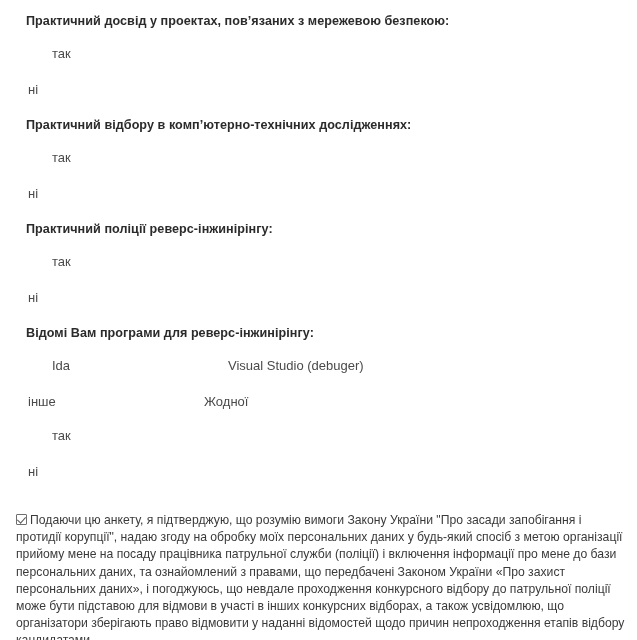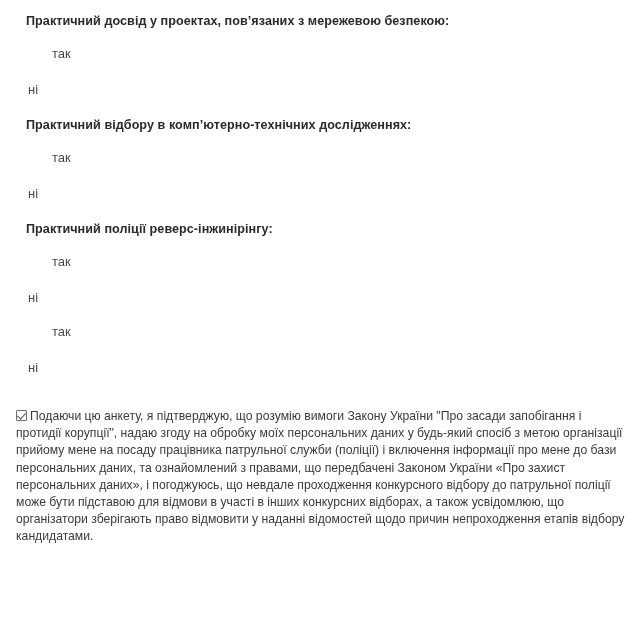--- a/index.html
+++ b/index.html
@@ -143,20 +143,33 @@
     <ul class="option-list">
       <li class="option-row opt-gap-1">
         <span class="option-label">так</span>
       </li>
       <li class="option-row opt-gap-2">
         <span class="option-label">ні</span>
       </li>
     </ul>
   </section>
 
+  <section class="question-block q-gap-top">
+    <div class="question-title">Відомі Вам програми для реверс-інжинірінгу:</div>
+    <ul class="option-list">
+      <li class="option-row opt-gap-1">
+        <span class="option-label col-a">Ida</span>
+        <span class="option-label">Visual Studio (debuger)</span>
+      </li>
+      <li class="option-row opt-gap-2">
+        <span class="option-label col-a">інше</span>
+        <span class="option-label">Жодної</span>
+      </li>
+    </ul>
+  </section>
 
   <section class="question-block q-gap-top">
     <ul class="option-list">
       <li class="option-row opt-gap-1">
         <span class="option-label">так</span>
       </li>
       <li class="option-row opt-gap-2">
         <span class="option-label">ні</span>
       </li>
     </ul>

